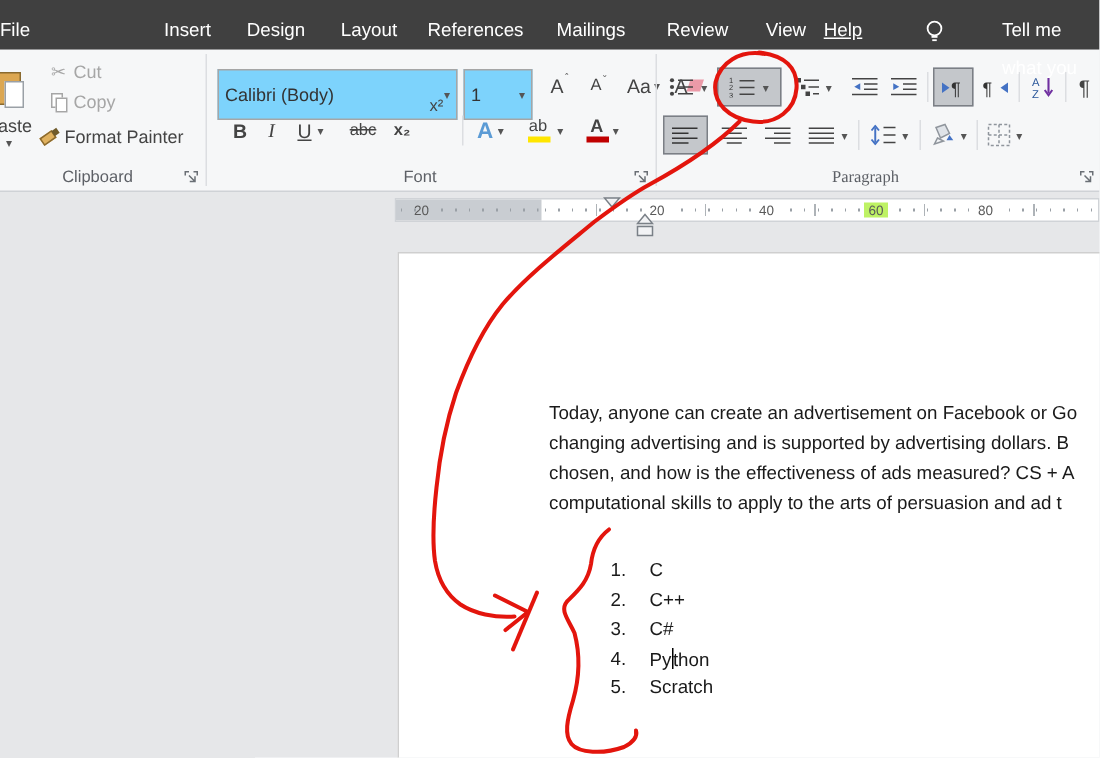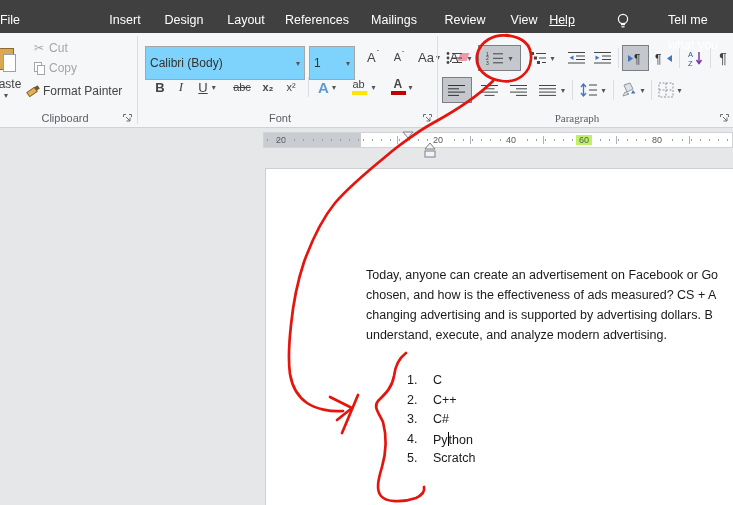--- a/index.html
+++ b/index.html
@@ -144,21 +144,21 @@
     <div class="rbtn" style="left:192px;top:42px;width:30px;height:24px;">
       <span class="glyph" style="text-decoration:underline;">U</span>
       <span class="chev" style="margin-left:4px;">▾</span>
     </div>
     <div class="rbtn" style="left:228px;top:42px;width:28px;height:24px;">
         <span style="font-size:11px;color:#444;text-decoration:line-through;">abc</span>
       </div>
     <div class="rbtn" style="left:257px;top:42px;width:22px;height:24px;font-weight:bold;">
         <span style="font-size:11px;color:#444;">x₂</span>
       </div>
-    <div class="rbtn" style="left:280px;top:42px;width:22px;height:24px;">
+    <div class="rbtn" style="left:280px;top:26px;width:22px;height:24px;">
         <span style="font-size:11px;color:#444;">x²</span>
       </div>
     <div class="ssep" style="left:308px;top:44px;height:20px;"></div>
     <div class="rbtn" style="left:312px;top:42px;width:30px;height:24px;">
       <span style="font-size:15px;color:#5b9bd5;font-weight:bold;">A</span>
       <span class="chev" style="margin-left:3px;">▾</span>
     </div>
     <div class="rbtn" style="left:347px;top:42px;width:34px;height:24px;">
       <span style="position:relative;width:16px;height:18px;text-decoration:underline;">
         <span style="position:absolute;left:0;top:0;font-size:11px;color:#444;">ab</span>
@@ -356,23 +356,23 @@
 <span style="position:absolute;left:424px;top:142px;z-index:6;">
   <svg class="icon" width="12" height="17" viewBox="0 0 12 17">
       <polygon points="6,1 11,7 1,7" fill="#f2f3f5" stroke="#7a8087"></polygon>
       <rect x="1" y="9" width="10" height="6" fill="#f2f3f5" stroke="#7a8087"></rect>
     </svg>
 </span>
 
 <div class="page">
   <div style="position:absolute;left:100px;top:96px;line-height:20px;">
     <div class="pline" style="position:static;">Today, anyone can create an advertisement on Facebook or Go</div>
+    <div class="pline" style="position:static;">changing advertising and is supported by advertising dollars. B</div>
     <div class="pline" style="position:static;">chosen, and how is the effectiveness of ads measured?  CS + A</div>
-    <div class="pline" style="position:static;">changing advertising and is supported by advertising dollars. B</div>
-    <div class="pline" style="position:static;">understand, execute, and analyze modern advertising.</div>
+    <div class="pline" style="position:static;">computational skills to apply to the arts of persuasion and ad t</div>
   </div>
 
   <div>
     <span class="lnum" style="left:141px;top:204px;">1.</span>
     <span class="ltext" style="left:167px;top:204px;">C</span>
     <span class="lnum" style="left:141px;top:224px;">2.</span>
     <span class="ltext" style="left:167px;top:224px;">C++</span>
     <span class="lnum" style="left:141px;top:243px;">3.</span>
     <span class="ltext" style="left:167px;top:243px;">C#</span>
     <span class="lnum" style="left:141px;top:263px;">4.</span>

